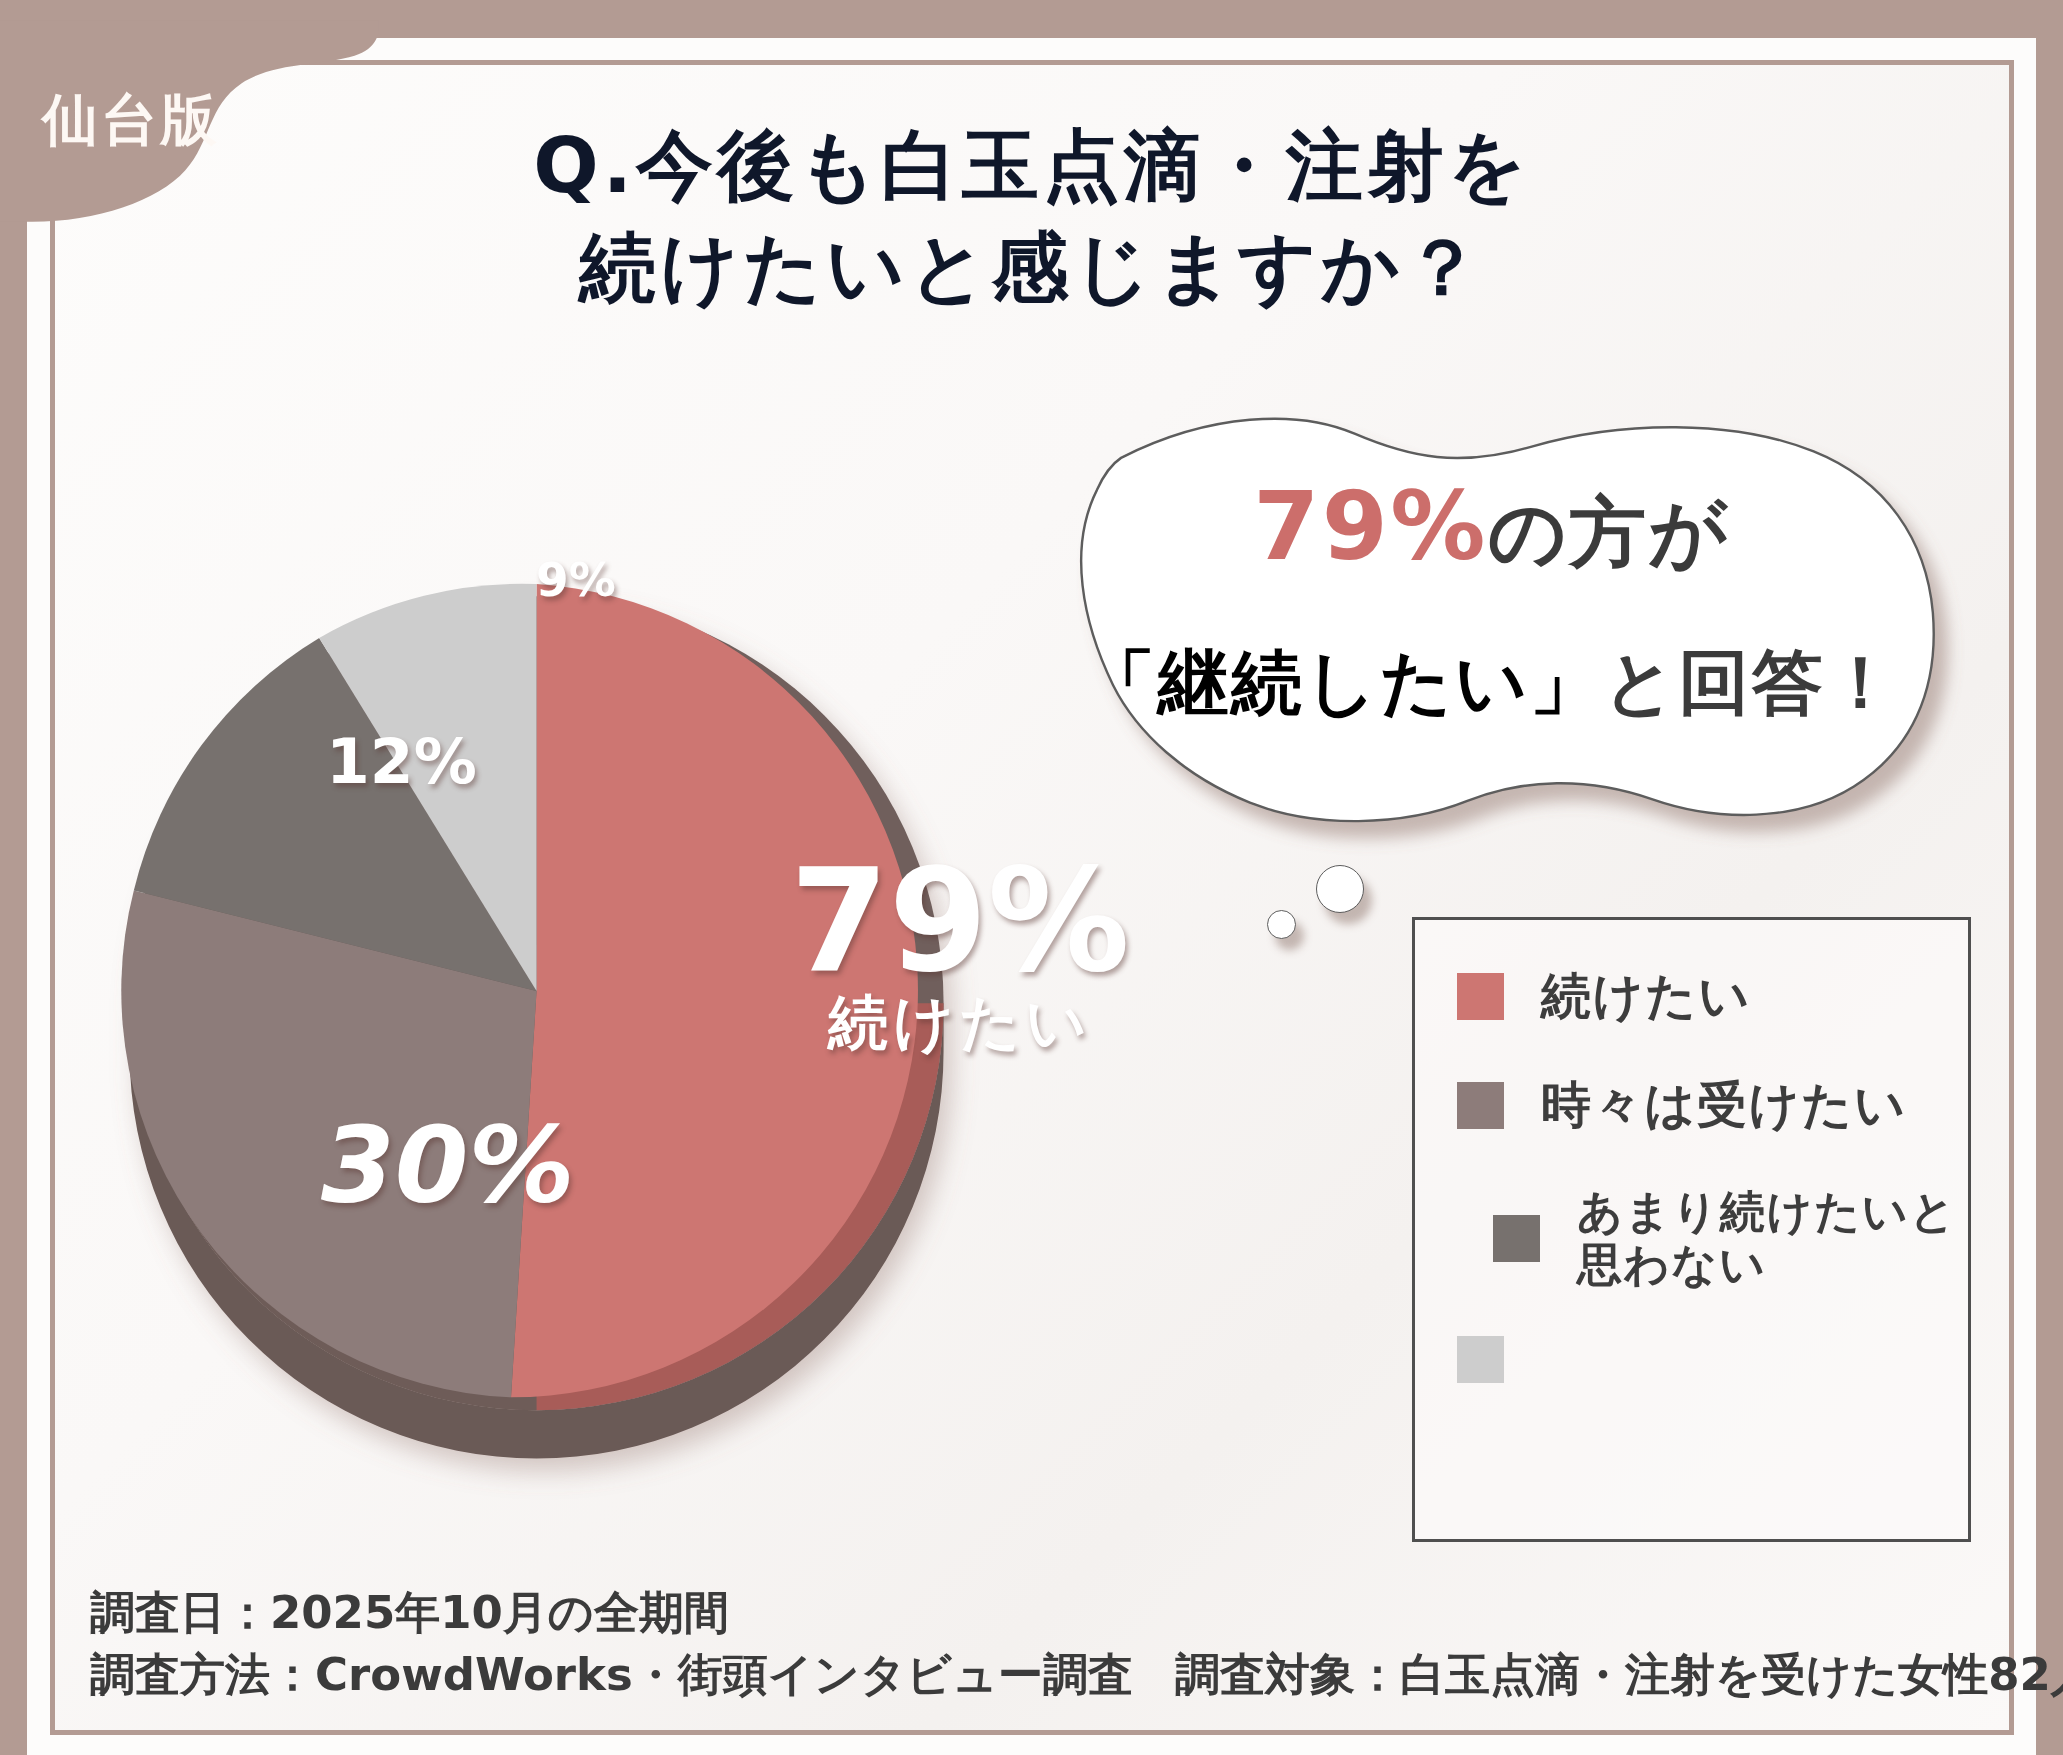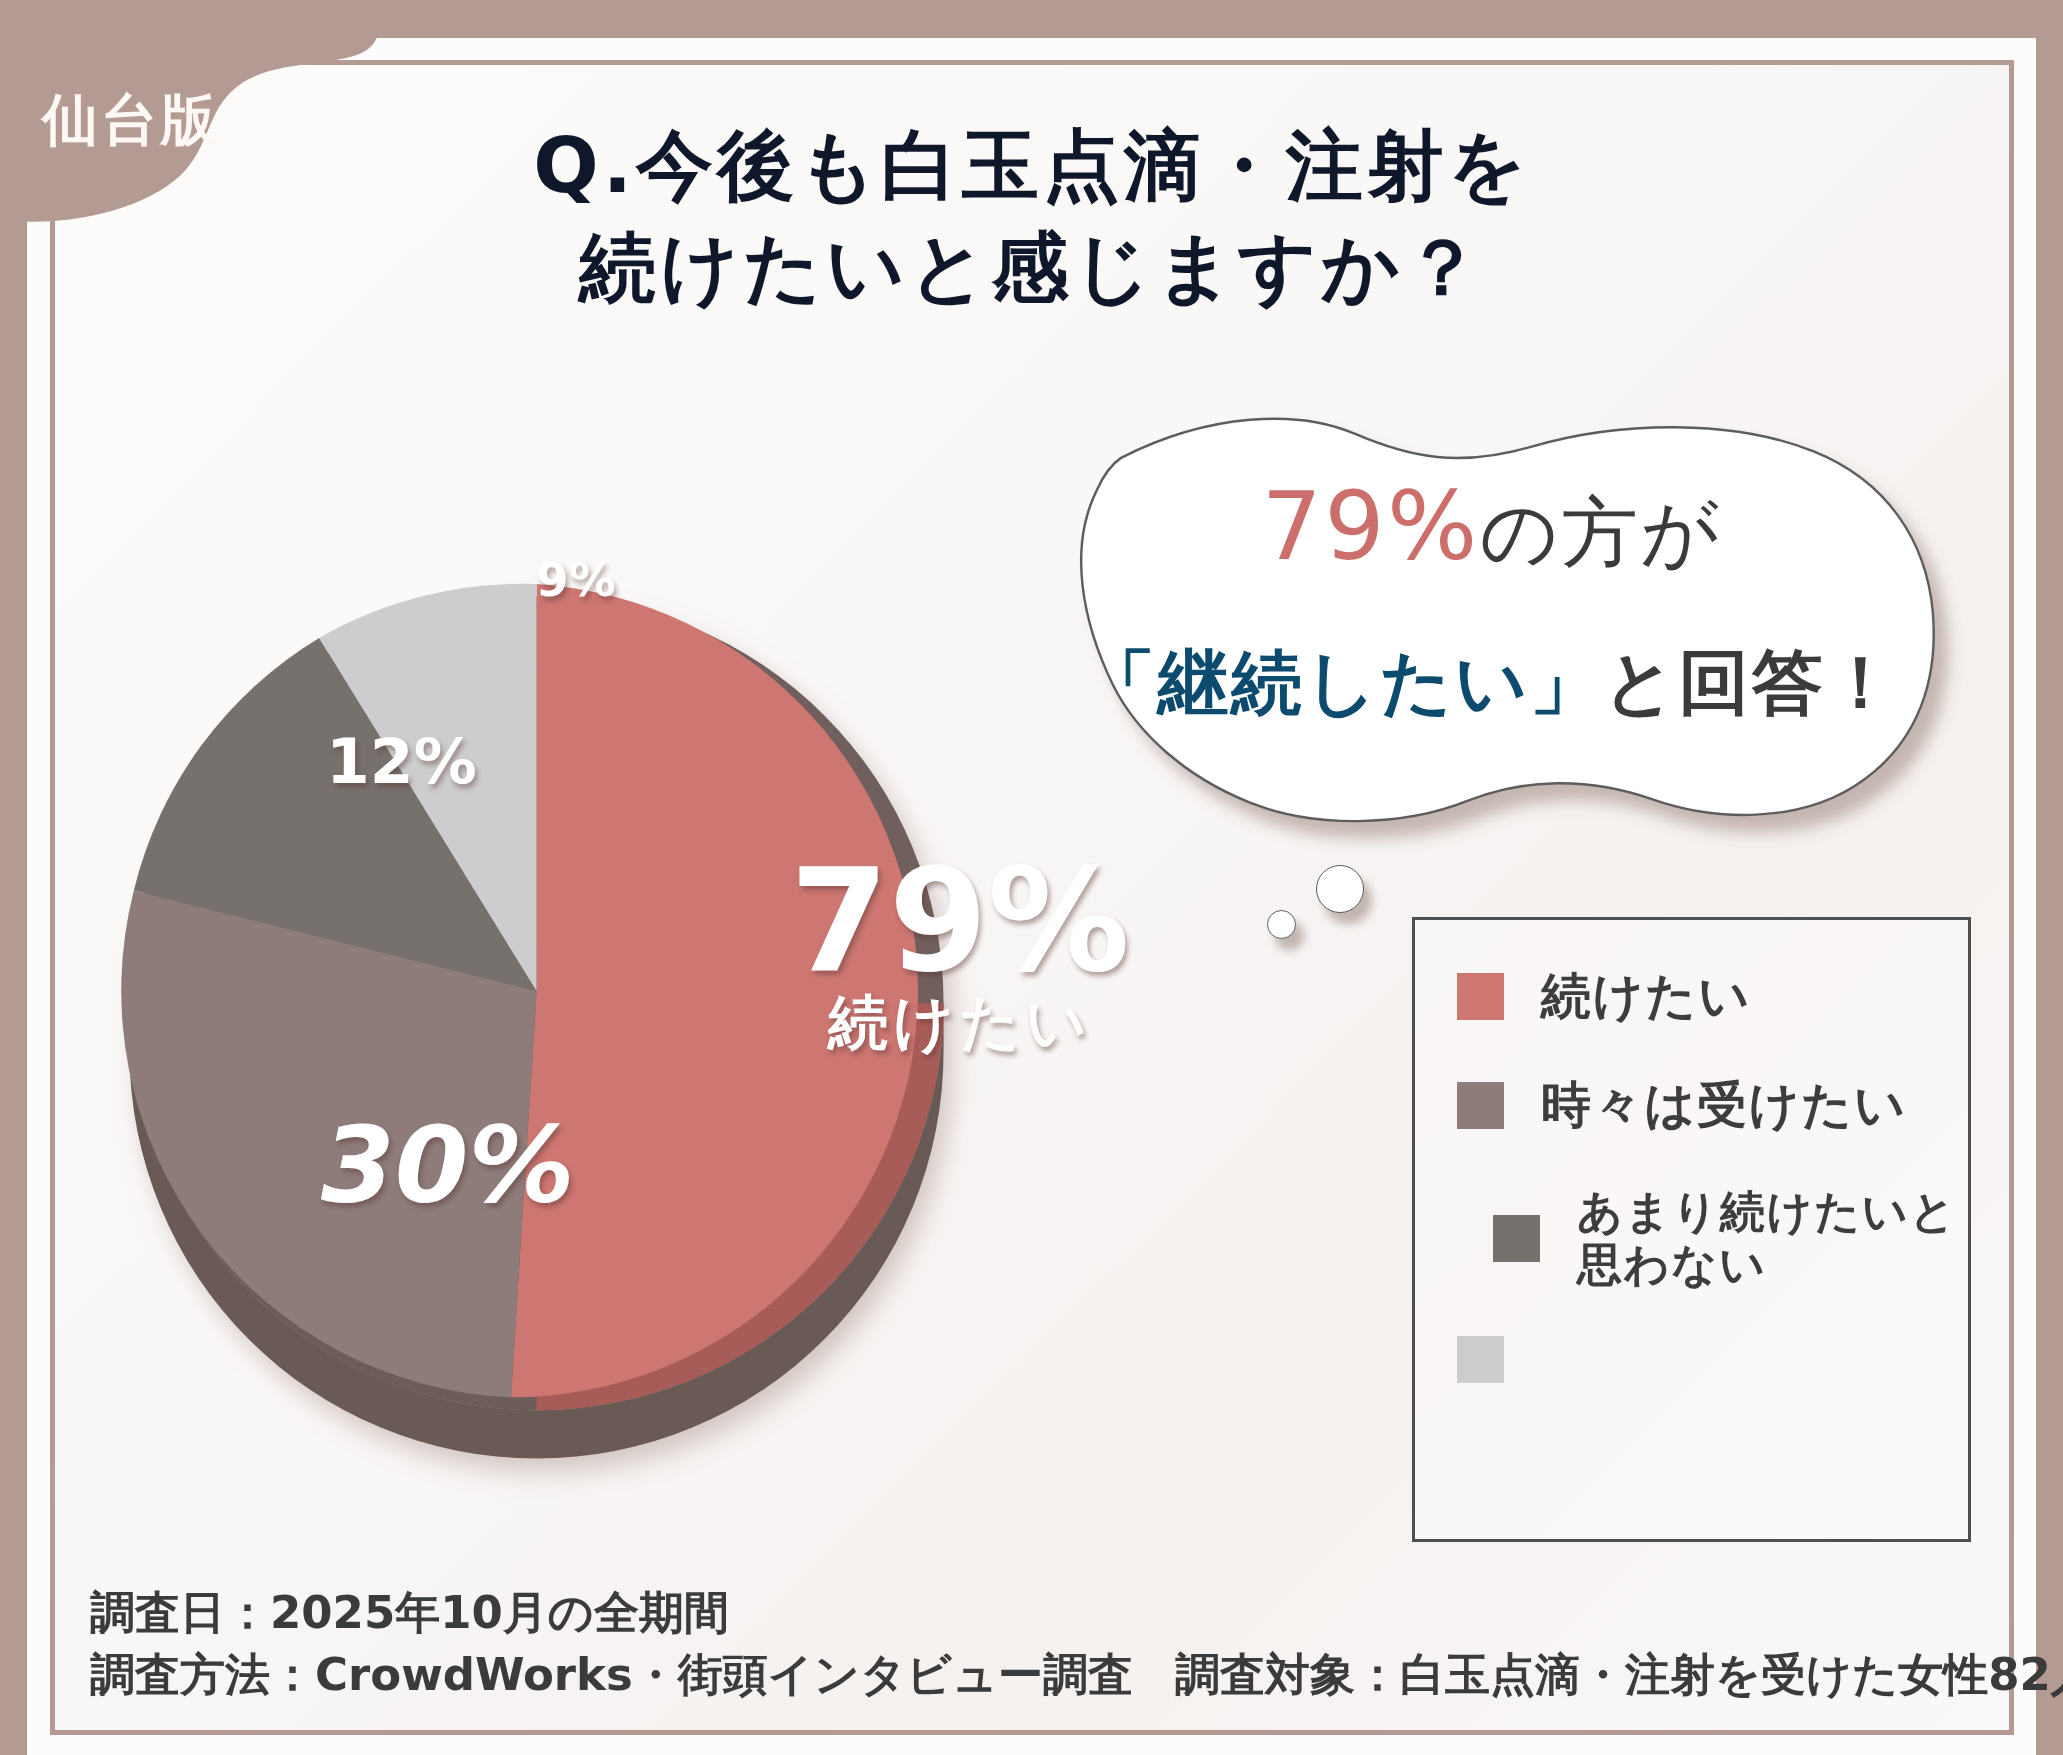--- a/index.html
+++ b/index.html
@@ -105,36 +105,36 @@
     left:1056px; top:451px;
     width:871px;
     text-align:center;
     z-index:9;
     font-family:"DejaVu Sans","Liberation Sans",sans-serif;
     pointer-events:none;
   }
   #bubble-l1 {
     display:block;
     font-size:77px;
-    font-weight:normal;
+    font-weight:bold;
     color:#3b3b3b;
     letter-spacing:2.4px;
     white-space:nowrap;
   }
   #bubble-l1 .hl { color:#cc6e6b; font-size:95px; }
   #bubble-l2 {
     display:block;
     margin-top:50px;
     font-size:71px;
     font-weight:bold;
     color:#3b3b3b;
     letter-spacing:2.4px;
     white-space:nowrap;
   }
-  #bubble-l2 .hl { color:#0c4a6e; }
+  #bubble-l2 .hl { color:#000000; }
 
   .tail-dot {
     position:absolute;
     border-radius:50%;
     background:#ffffff;
     border:1.6px solid #5d5d5d;
     box-shadow:8px 11.3px 8px rgba(120,90,80,0.40);
     z-index:8;
   }
   #tail-big   { left:1316px; top:845px; width:48px; height:48px; }

